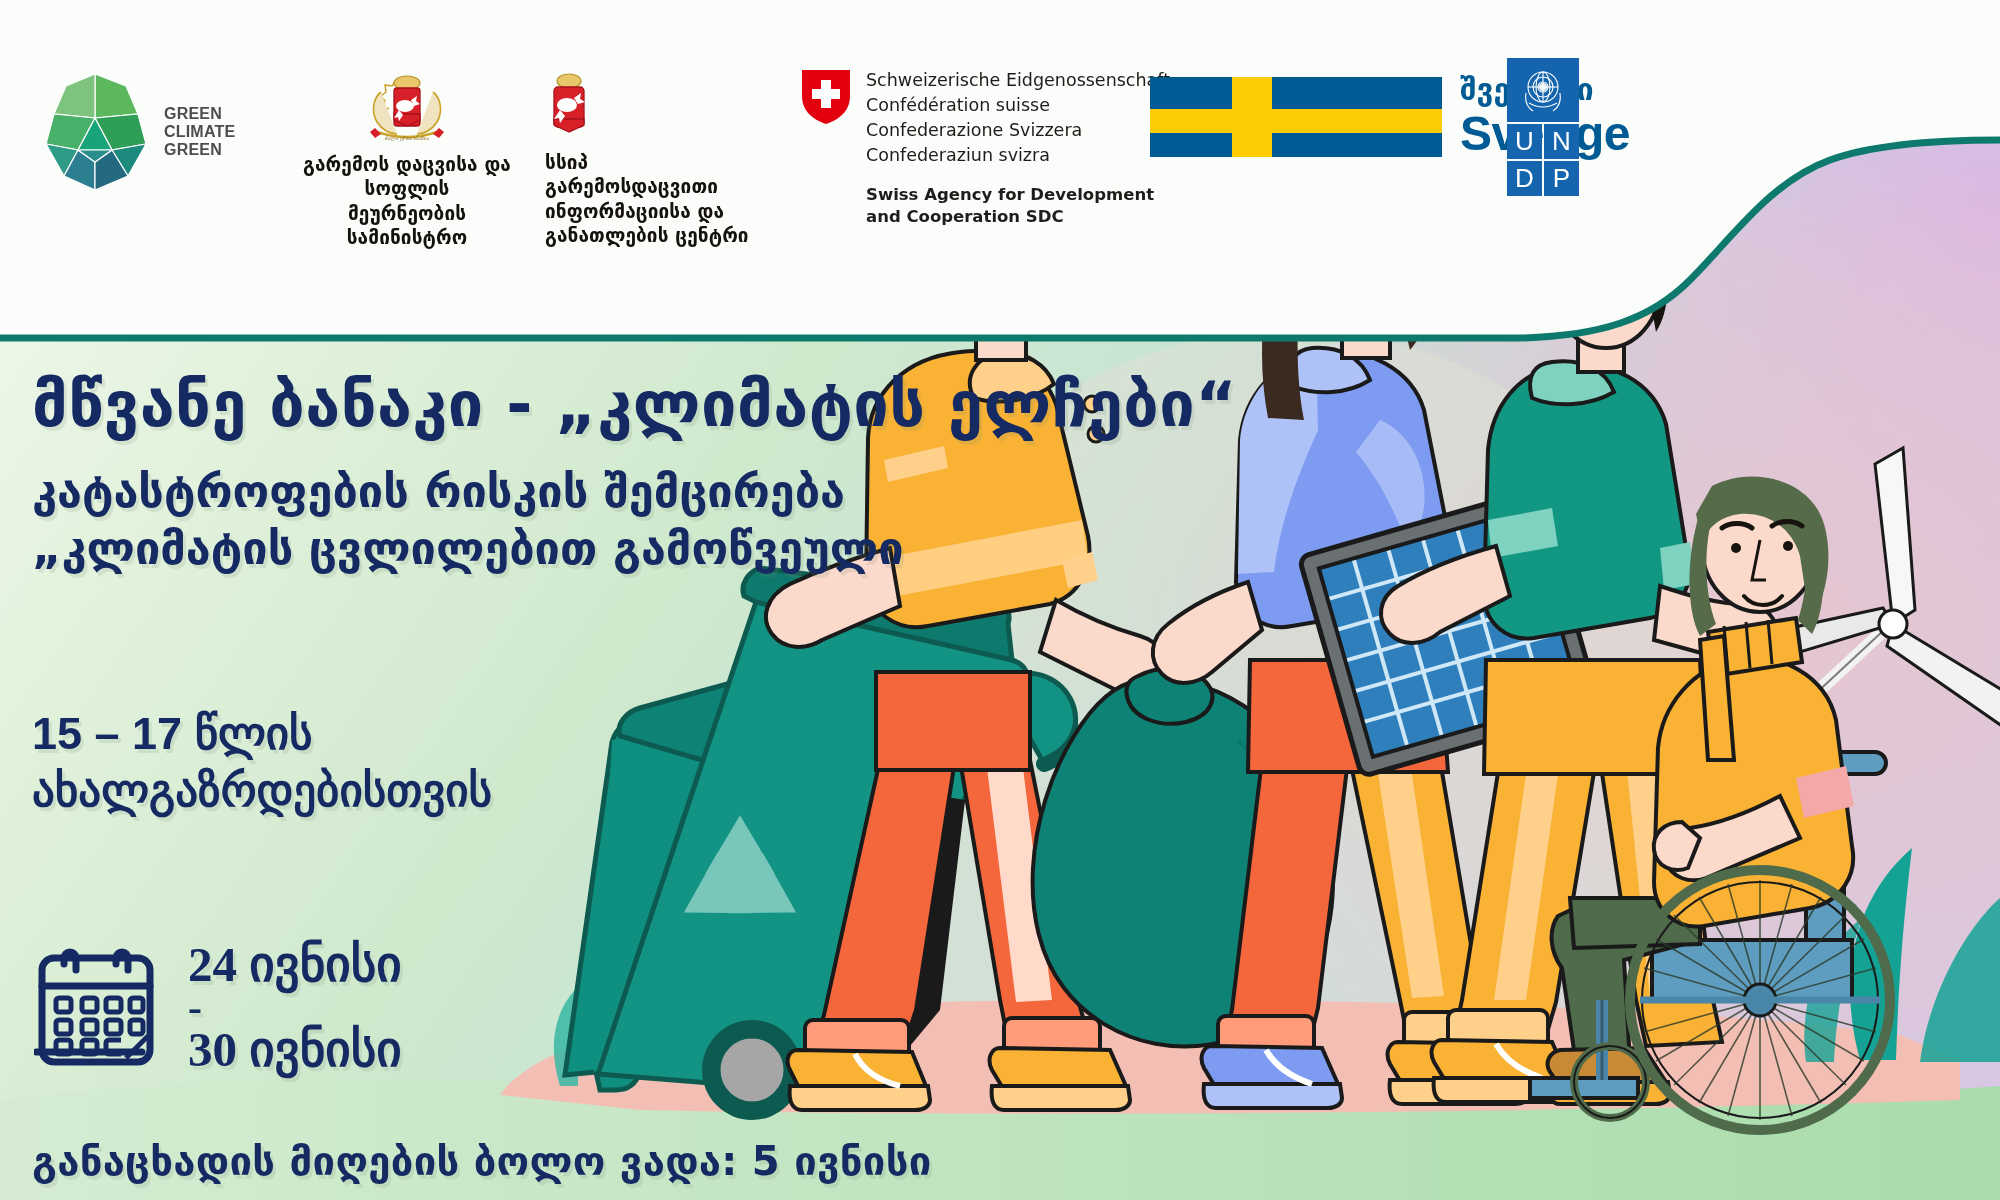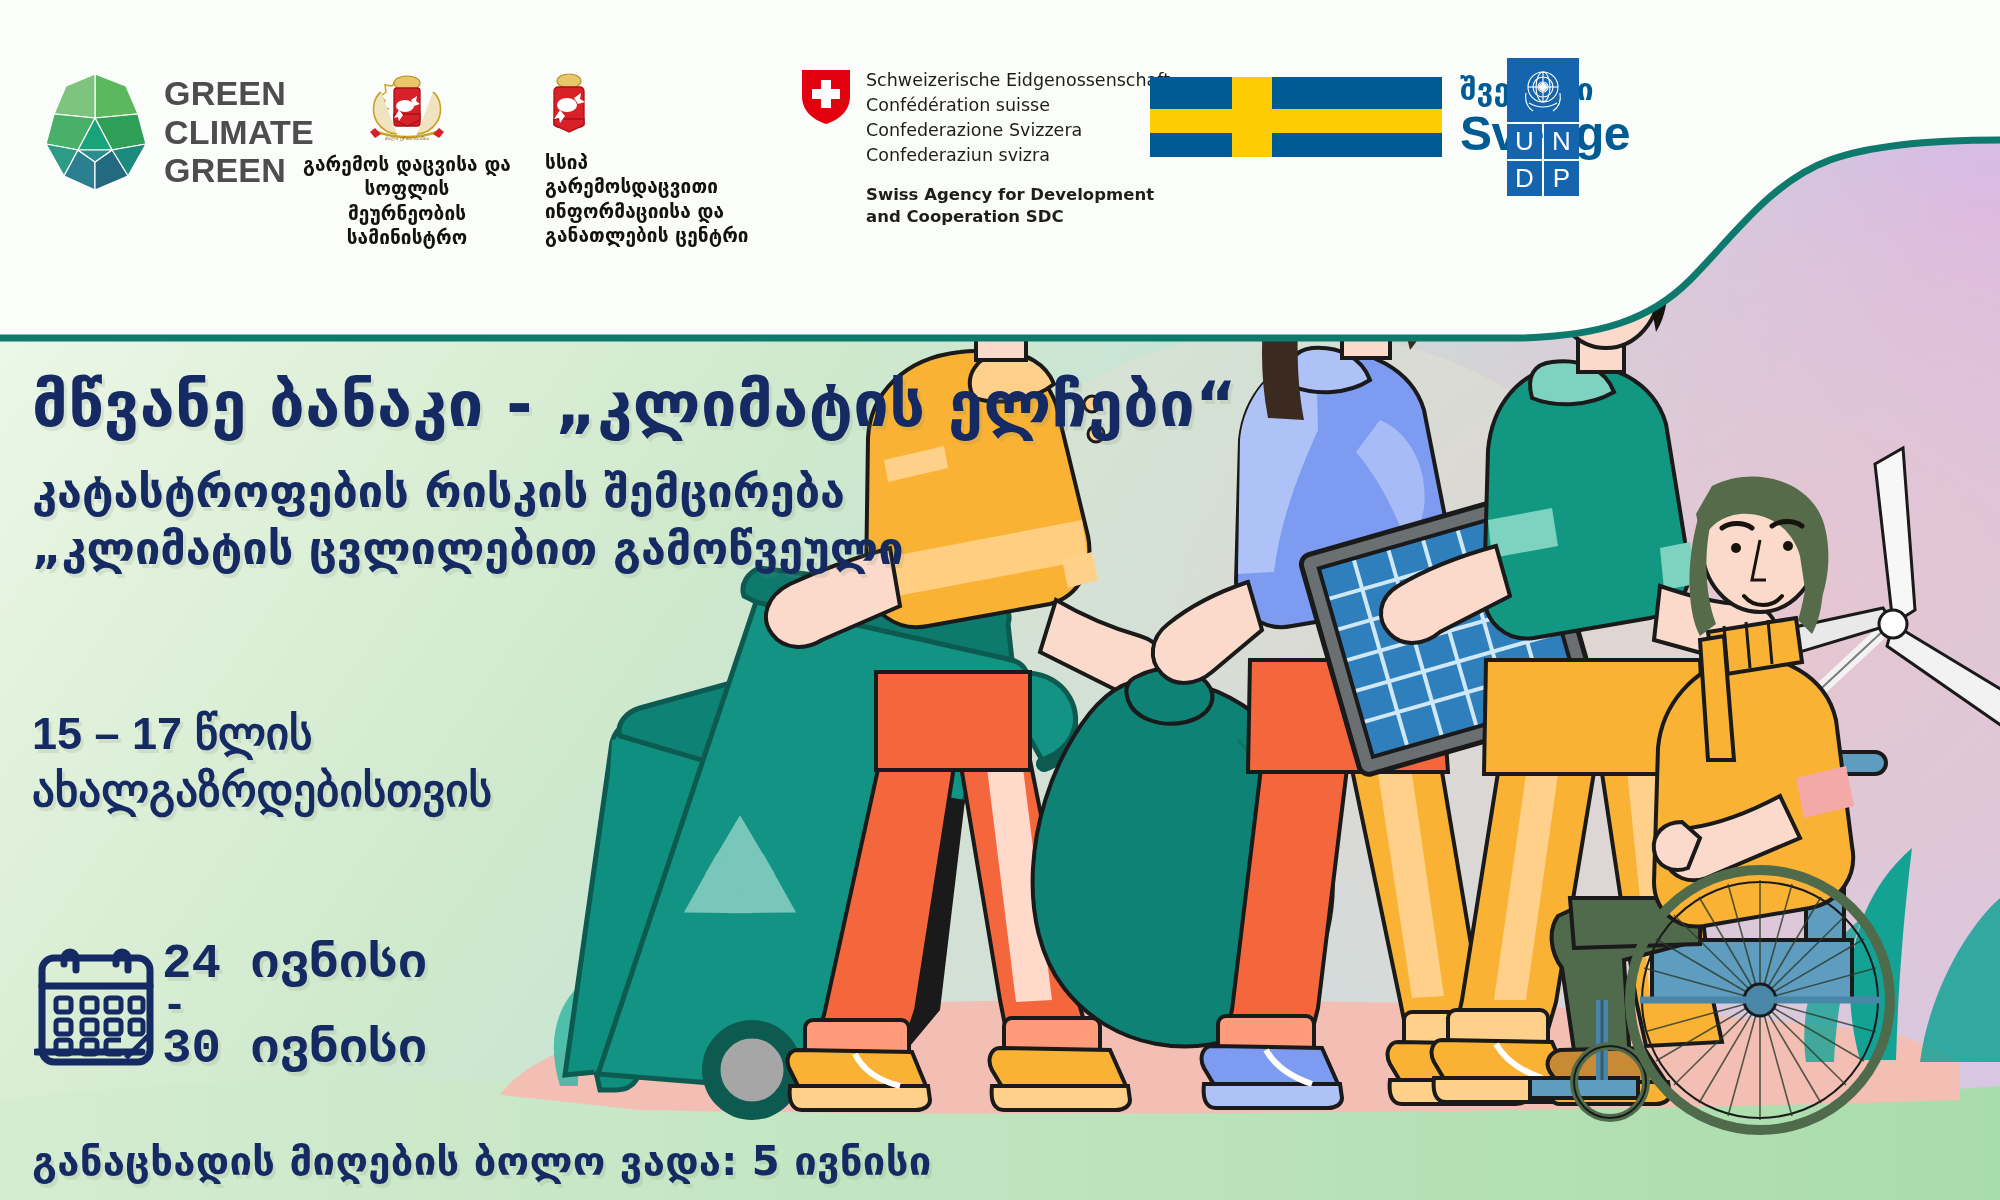--- a/index.html
+++ b/index.html
@@ -28,21 +28,21 @@
     display:flex;align-items:center;
   }
 
   .logo{position:absolute;display:flex;align-items:center;}
 
   
   #logo-gcf{left:36px;top:72px;}
   .gcf-mark{width:118px;height:120px;position:relative;}
   .gcf-mark svg{display:block;}
   .gcf-text{
-    margin-left:10px;color:#4d4d4d;font-weight:600;font-size:34px;
+    margin-left:10px;color:#4d4d4d;font-weight:600;font-size:16px;
     line-height:1.13;letter-spacing:.2px;font-family:"Liberation Sans",sans-serif;
   }
 
   
   #logo-moepa{left:270px;top:74px;width:250px;text-align:center;}
   .crest{width:100%;display:flex;justify-content:center;margin-bottom:6px;}
   .ministry-txt{
     font-size:19px;font-weight:700;color:#14110f;line-height:1.28;
     letter-spacing:.1px;font-family:"DejaVu Sans",sans-serif;text-align:center;
   }
@@ -102,22 +102,22 @@
     font-size:45px;font-weight:700;color:#152a63;line-height:1.27;
     font-family:Liberation Sans, sans-serif;
     text-shadow:3px 4px 0 rgba(120,135,120,.16);
   }
 
   .date-row{
     position:absolute;left:34px;top:940px;display:flex;align-items:center;
   }
   .cal-icon{width:128px;height:135px;flex:0 0 auto;}
   .date-texts{
-    color:#152a63;font-weight:800;
-    font-family:Liberation Mono, monospace;
+    margin-left:26px;color:#152a63;font-weight:800;
+    font-family:Liberation Serif, serif;
     text-shadow:3px 4px 0 rgba(120,135,120,.16);
   }
   .date-texts .d{font-size:49px;line-height:1.02;}
   .date-texts .dash{font-size:42px;line-height:.72;margin:2px 0 2px 0;}
 
   .deadline{
     position:absolute;left:32px;top:1138px;
     font-size:40px;font-weight:800;color:#152a63;letter-spacing:.3px;
     font-family:"DejaVu Sans",sans-serif;white-space:nowrap;
     text-shadow:3px 4px 0 rgba(120,135,120,.16);

